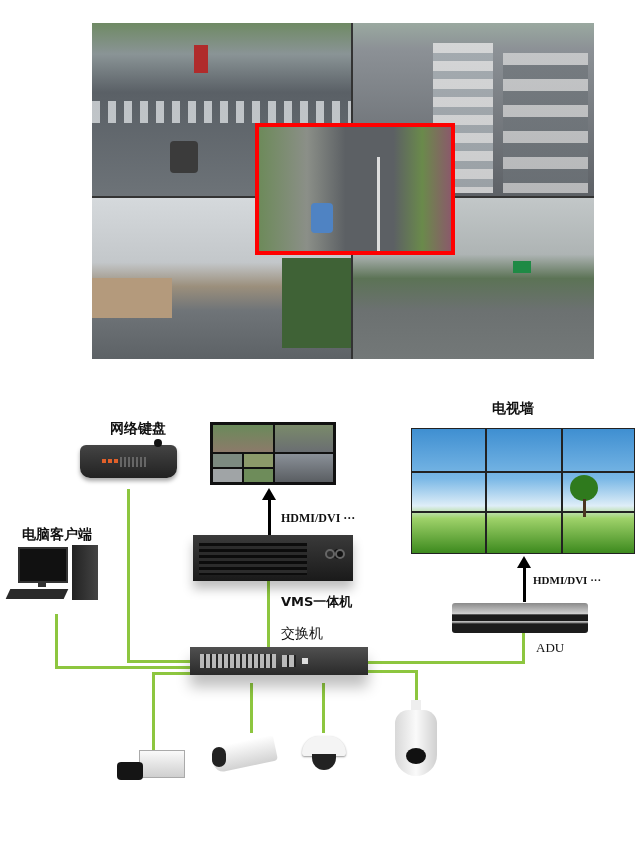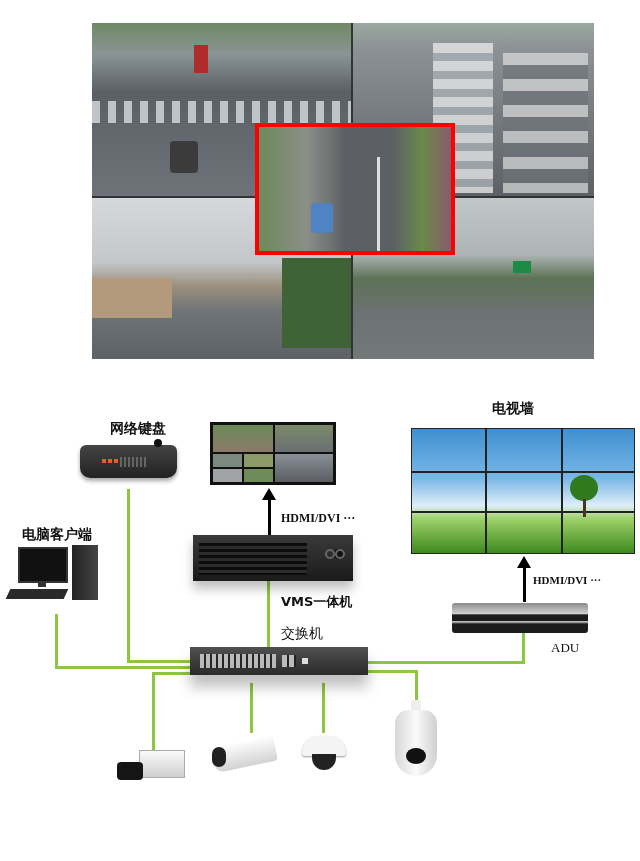--- a/index.html
+++ b/index.html
@@ -103,21 +103,21 @@
   <div class="abs" style="left:0;top:82px;width:222px;height:2px;background:#222;"></div>
   <div class="abs" style="left:158px;top:46px;width:28px;height:26px;border-radius:50%;background:#2f7a1d;"></div>
   <div class="abs" style="left:171px;top:70px;width:3px;height:18px;background:#4a3520;"></div>
 </div>
 
 <div class="arrow-head" style="left:517px;top:556px;"></div>
 <div class="arrow-shaft" style="left:523px;top:566px;height:36px;"></div>
 <div class="lbl mono" style="left:533px;top:574px;font-size:11px;">HDMI/DVI ···</div>
 
 <div class="abs" style="left:452px;top:603px;width:136px;height:30px;background:linear-gradient(180deg,#8a8a8a 0%,#cfcfcf 35%,#1c1c1c 40%,#1c1c1c 60%,#d9d9d9 62%,#1c1c1c 70%,#1c1c1c 100%);border-radius:3px;"></div>
-<div class="lbl" style="left:551px;top:640px;font-family:'Liberation Serif',serif;font-weight:normal;font-size:13px;">ADU</div>
+<div class="lbl" style="left:536px;top:640px;font-family:'Liberation Serif',serif;font-weight:normal;font-size:13px;">ADU</div>
 
 <div class="abs" style="left:115px;top:750px;width:70px;height:35px;">
   <div class="abs" style="left:24px;top:0;width:44px;height:26px;background:linear-gradient(180deg,#fafafa,#cfcfcf);border:1px solid #aaa;"></div>
   <div class="abs" style="left:2px;top:12px;width:26px;height:18px;background:#151515;border-radius:4px;"></div>
 </div>
 <div class="abs" style="left:208px;top:733px;width:70px;height:45px;">
   <div class="abs" style="left:4px;top:8px;width:64px;height:26px;background:linear-gradient(180deg,#fff,#d2d2d2);border-radius:10px 4px 4px 10px;transform:rotate(-12deg);"></div>
   <div class="abs" style="left:4px;top:14px;width:14px;height:20px;background:#222;border-radius:8px;"></div>
 </div>
 <div class="abs" style="left:302px;top:736px;width:44px;height:36px;">

